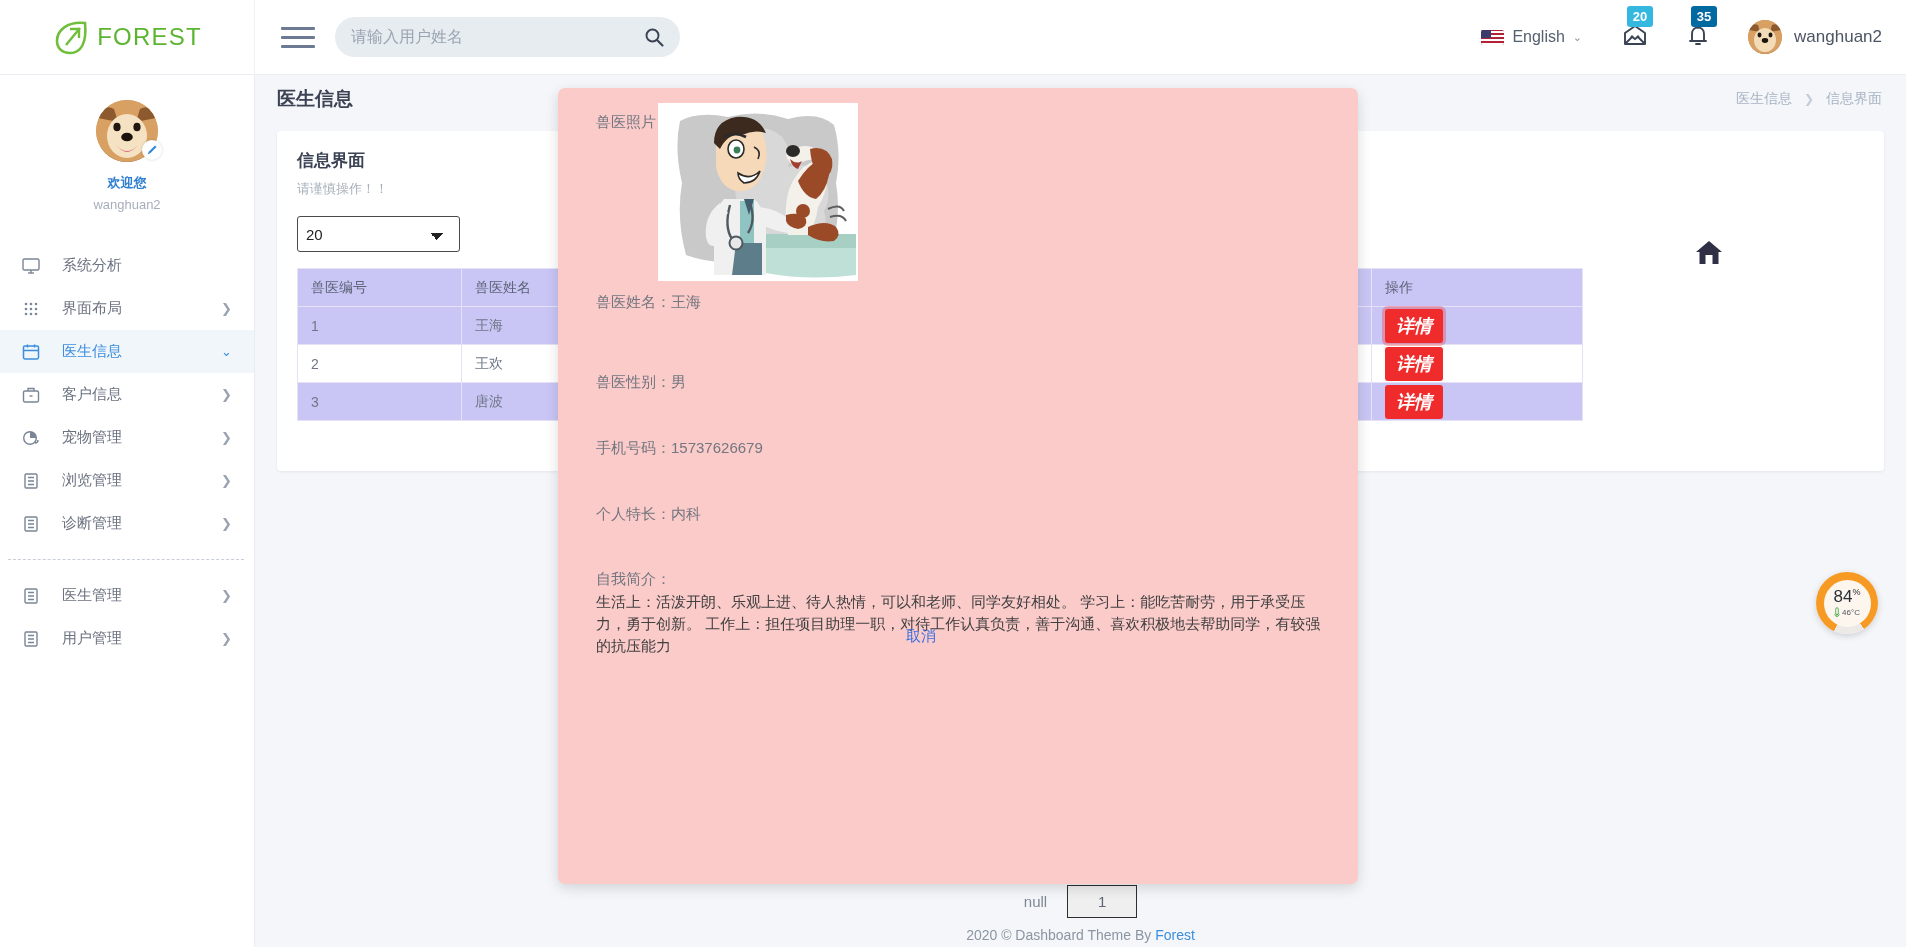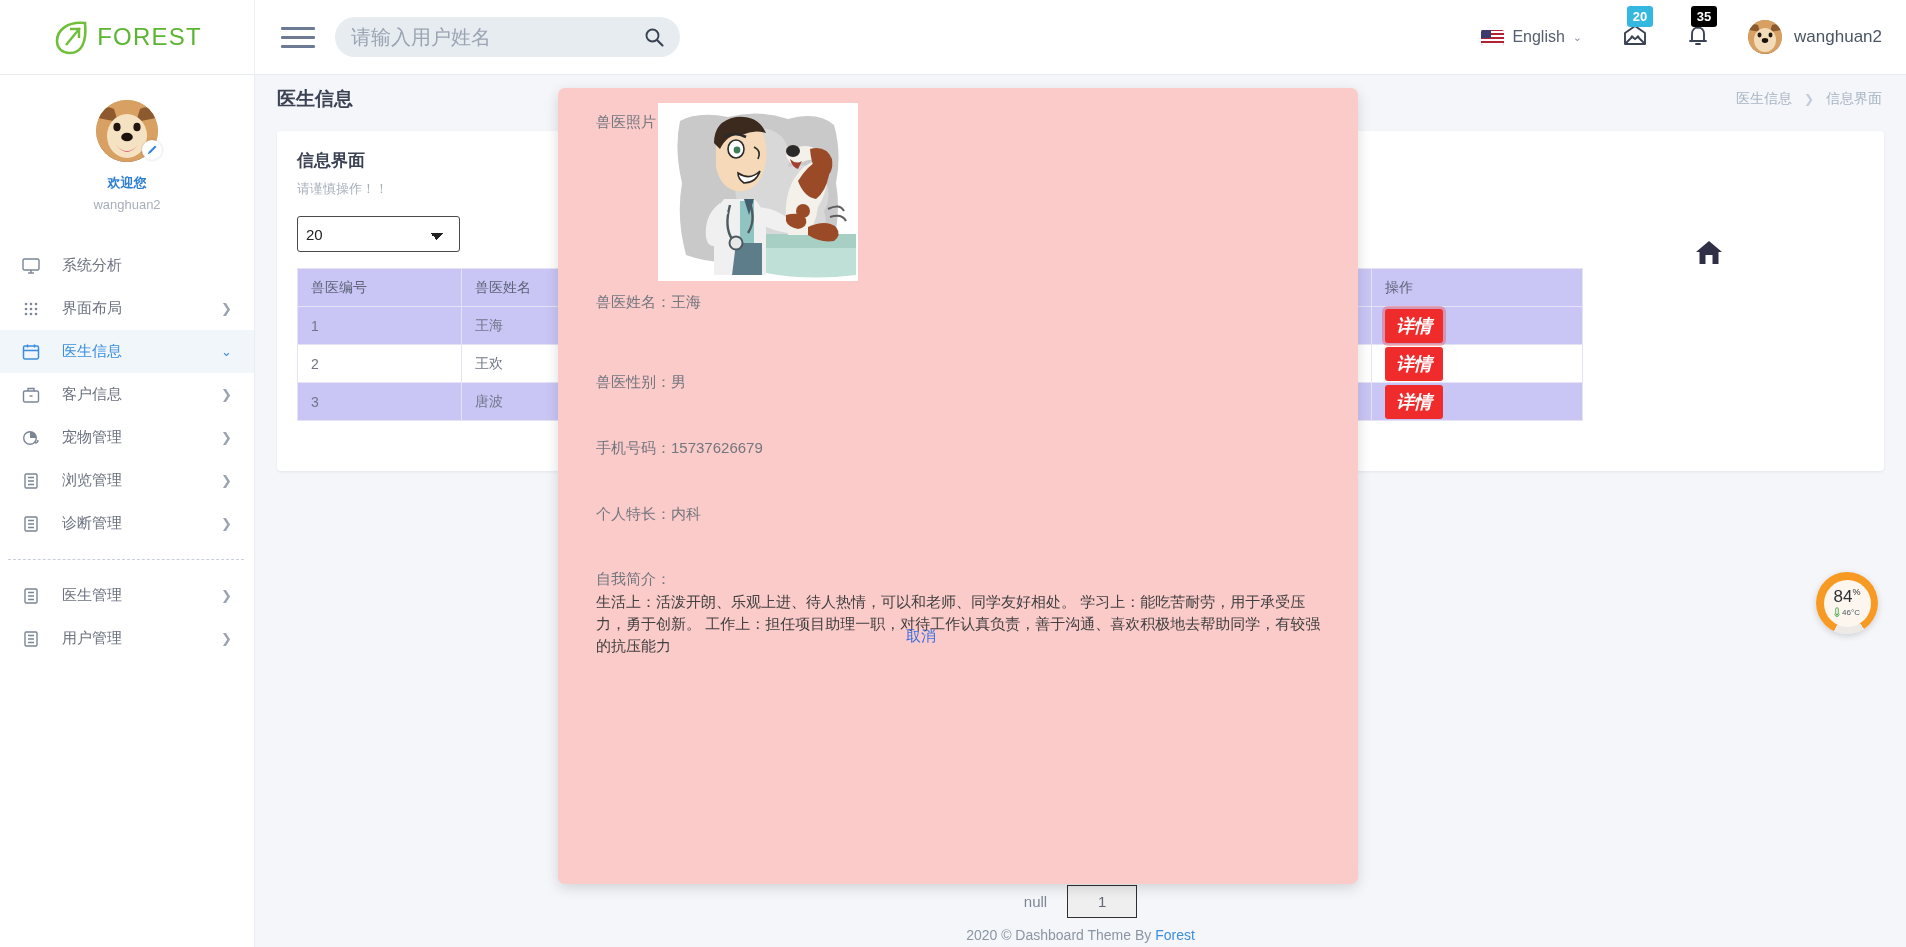--- a/index.html
+++ b/index.html
@@ -33,21 +33,21 @@
     cursor: pointer;
   }
   #hamburger span { display: block; height: 3px; background: #6c7a93; border-radius: 1px; }
   #searchwrap {
     margin-left: 20px; width: 345px; height: 40px;
     background: #e7ecf1; border-radius: 20px;
     display: flex; align-items: center; padding: 0 16px;
   }
   #searchwrap input {
     flex: 1; border: 0; outline: none; background: transparent;
-    font-size: 20px; color: #566071;
+    font-size: 16px; color: #566071;
     font-family: "Liberation Sans", sans-serif;
   }
   #searchwrap input::placeholder { color: #9aa4b2; }
   .search-ico { width: 20px; height: 20px; flex: 0 0 auto; }
 
   #topright {
     margin-left: auto; display: flex; align-items: center; gap: 0px;
     padding-right: 24px; height: 75px;
   }
   .lang {
@@ -64,21 +64,21 @@
 
   .iconbtn { position: relative; margin-right: 38px; cursor: pointer; }
   .badge {
     position: absolute; top: -17px; left: 5px;
     min-width: 26px; height: 21px; padding: 0 4px;
     border-radius: 3px; color: #fff; font-size: 13px;
     display: flex; align-items: center; justify-content: center;
     font-weight: 600;
   }
   .badge.mail { background: #35b8e0; }
-  .badge.bell { background: #000000; }
+  .badge.bell { background: #0369a1; }
 
   .avatar-sm {
     width: 34px; height: 34px; border-radius: 50%;
     background: radial-gradient(circle at 50% 38%, #3a2a1c 0 6%, #e9c79a 7% 42%, #c98f4f 43% 72%, #8d5a2b 73% 100%);
     overflow: hidden; position: relative; flex: 0 0 auto;
   }
   .dogface { position: absolute; inset: 0; }
   #username { margin-left: 12px; font-size: 17px; color: #4b5563; }
 
   

